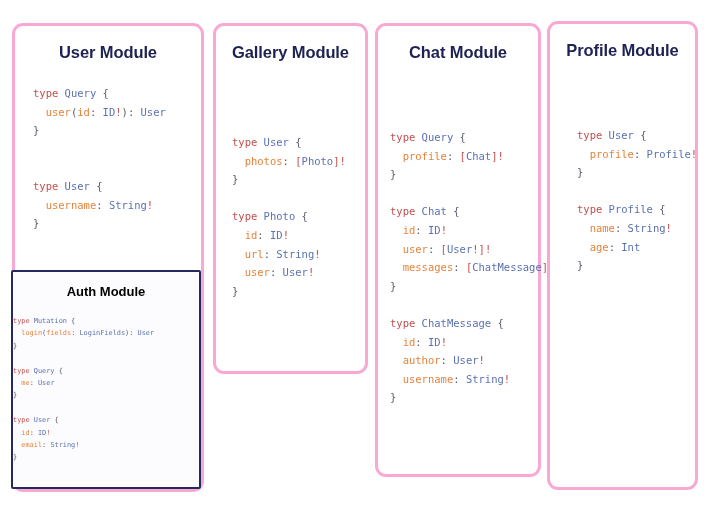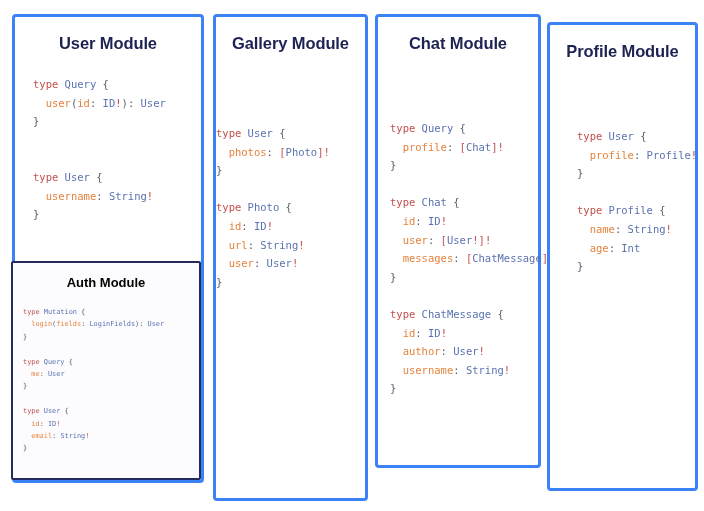--- a/index.html
+++ b/index.html
@@ -19,50 +19,51 @@
     position: absolute;
     left: 0; top: 0;
     width: 704px;
     height: 511px;
   }
 
   .panel {
     position: absolute;
     box-sizing: border-box;
     background: #ffffff;
-    border: 3px solid #3b82f6;
-    border-radius: 4px;
+    border: 3px solid #f9a8d4;
+    border-radius: 11px;
+    margin-top: 9px;
   }
 
   
   .panel-user    { left: 12px;  top: 14px; width: 192px; height: 469px; }
-  .panel-gallery { left: 213px; top: 14px; width: 155px; height: 487px; }
+  .panel-gallery { left: 213px; top: 14px; width: 155px; height: 351px; }
   .panel-chat    { left: 375px; top: 14px; width: 166px; height: 454px; }
-  .panel-profile { left: 547px; top: 22px; width: 151px; height: 469px; }
+  .panel-profile { left: 547px; top: 12px; width: 151px; height: 469px; }
 
   .panel-title {
     text-align: center;
     font-weight: bold;
     color: #1d2252;
     font-size: 16.5px;
     letter-spacing: -0.1px;
     margin-top: 17px;
     white-space: nowrap;
   }
 
   .code {
     font-family: "DejaVu Sans Mono", "Liberation Mono", monospace;
     font-size: 10.5px;
     line-height: 18.6px;
     white-space: pre;
     color: #555a66;
   }
 
   .code-user    { margin-top: 22px; padding-left: 18px; }
-  .code-gallery { margin-top: 71px; padding-left: 0; }
+  .code-gallery { margin-top: 71px; padding-left: 16px; }
   .code-chat    { margin-top: 66px; padding-left: 12px; }
   .code-profile { margin-top: 66px; padding-left: 27px; }
 
   
   .subpanel {
     position: absolute;
     box-sizing: border-box;
     left: -4px;
     top: 244px;
     width: 190px;
@@ -78,21 +79,20 @@
     font-size: 13px;
     margin-top: 12px;
   }
   .code-auth {
     font-family: "DejaVu Sans Mono", "Liberation Mono", monospace;
     font-size: 6.9px;
     line-height: 12.4px;
     white-space: pre;
     color: #555a66;
     margin-top: 16px;
-    padding-left: 10px;
   }
 
   
   .tk-kw    { color: #c1504e; }
   .tk-type  { color: #5b72b0; }
   .tk-field { color: #e5833c; }
   .tk-punct { color: #5b6070; }
   .tk-mark  { color: #c1504e; }
 </style>
 </head>

